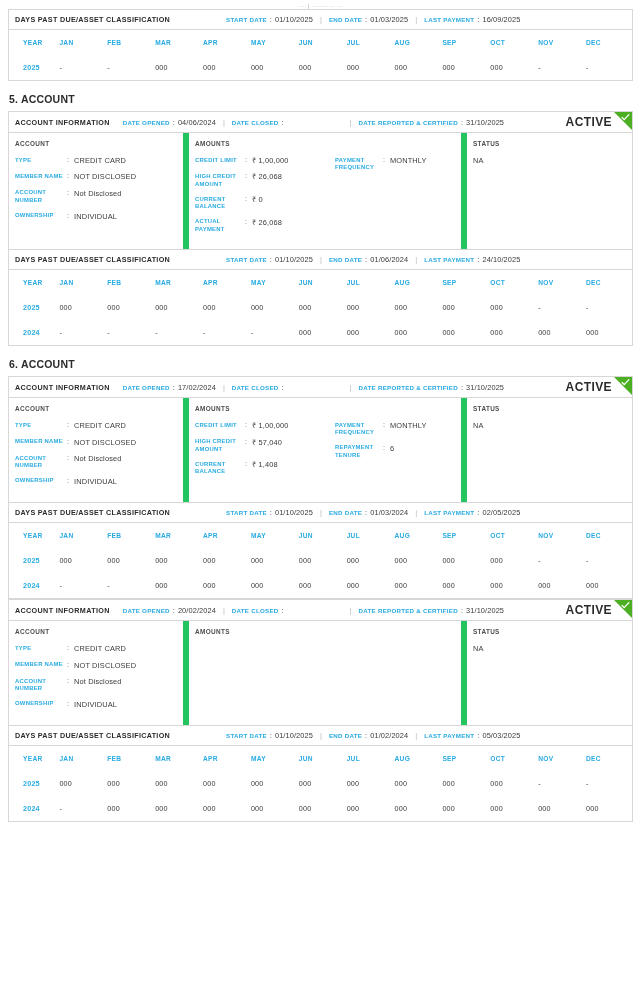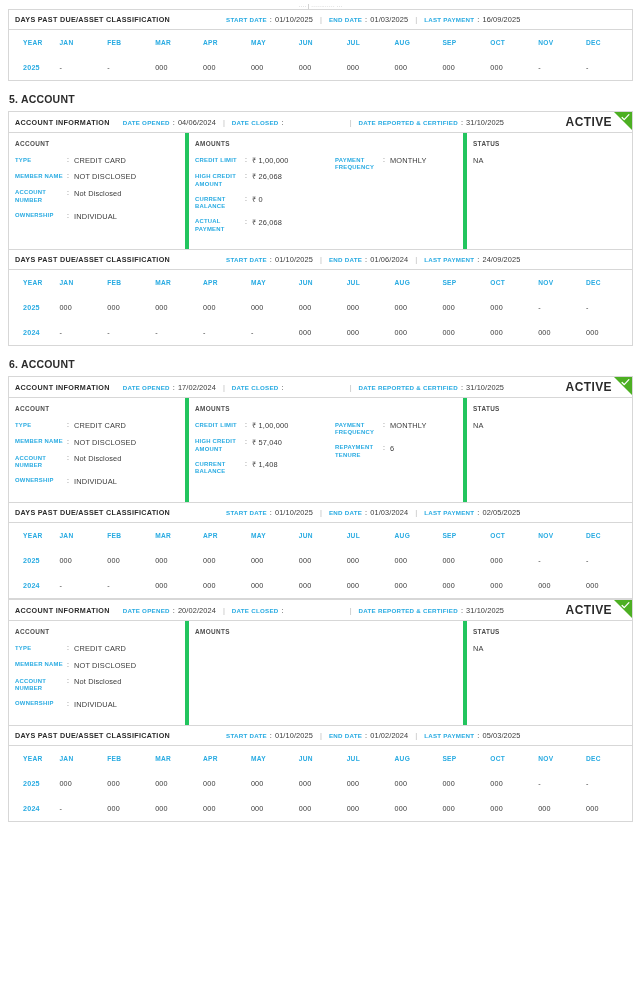--- a/index.html
+++ b/index.html
@@ -101,21 +101,21 @@
     position: absolute;
     top: 1px; right: 2px;
     width: 9px; height: 9px;
     color: #fff;
   }
 
   
   .acct-body { display: flex; }
   .col {
     padding: 7px 6px 9px 6px;
-    border-right: 4px solid #22c55e;
+    border-right: 6px solid #22c55e;
   }
   .col:last-child { border-right: none; }
   .col-account { width: 180px; flex: 0 0 180px; }
   .col-amounts { width: 278px; flex: 0 0 278px; }
   .col-status  { flex: 1 1 auto; }
 
   .col-cap {
     font-size: 6.4px;
     font-weight: bold;
     color: #4d4d4d;
@@ -402,21 +402,21 @@
         <span class="sep">|</span>
         <span class="pair">
           <span class="lbl">END DATE</span>
           <span class="val">:</span>
           <span class="val">01/06/2024</span>
         </span>
         <span class="sep">|</span>
         <span class="pair">
           <span class="lbl">LAST PAYMENT</span>
           <span class="val">:</span>
-          <span class="val">24/09/2025</span>
+          <span class="val">24/10/2025</span>
         </span>
       </div>
       <table class="dpd">
         <colgroup>
               <col class="c-year">
               <col class="c-mon">
               <col class="c-mon">
               <col class="c-mon">
               <col class="c-mon">
               <col class="c-mon">

